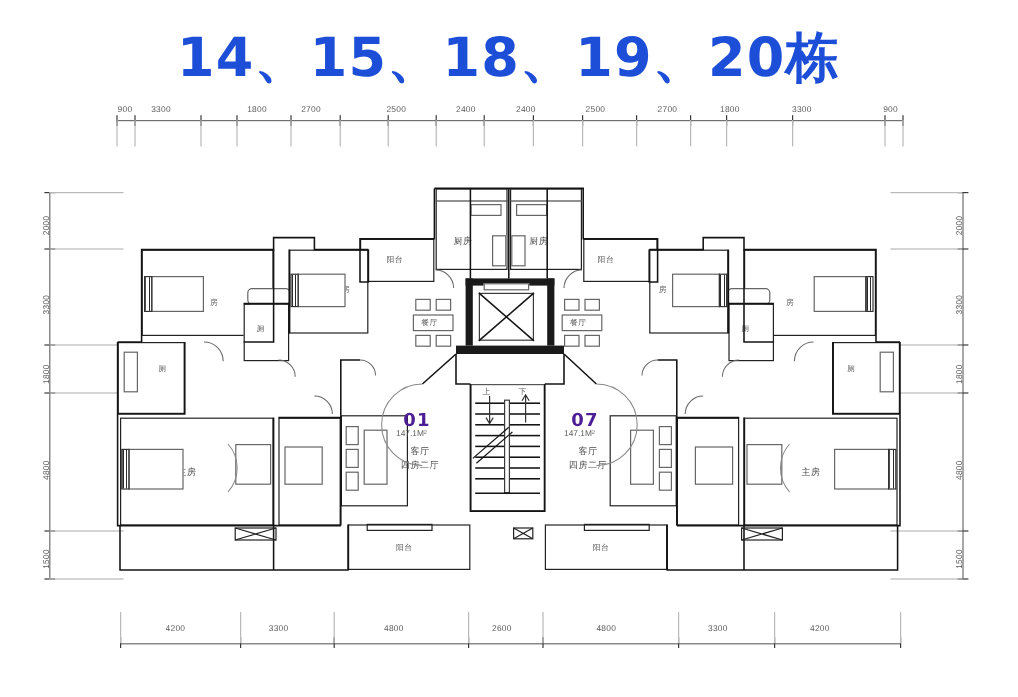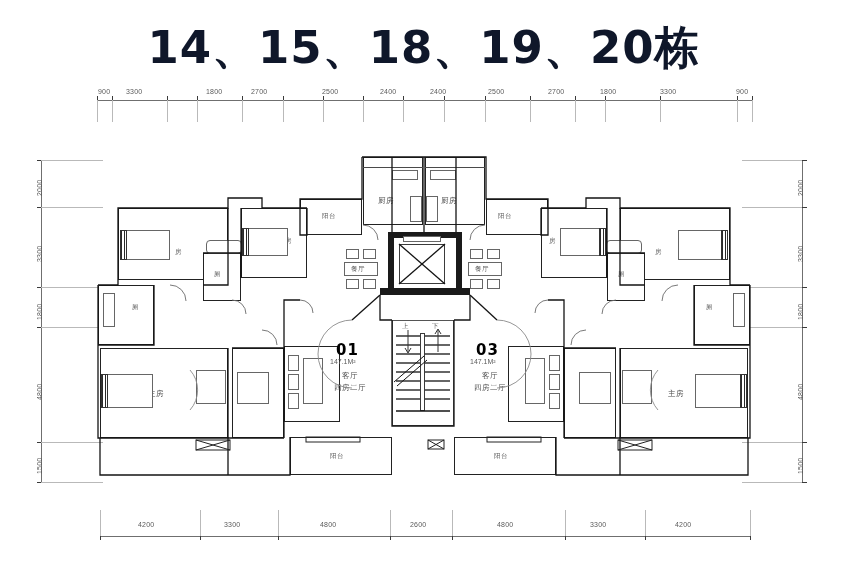--- a/index.html
+++ b/index.html
@@ -11,21 +11,21 @@
   #stage{position:absolute;left:0;top:0;width:848px;height:581px;}
 
   
   .title-sub{
     position:absolute;left:0;top:4px;width:848px;text-align:center;
     font-size:17px;font-weight:600;letter-spacing:.5px;color:#0d0d0d;
     font-family:"DejaVu Sans",sans-serif;
   }
   .title-main{
     position:absolute;left:0;top:24px;width:848px;text-align:center;
-    font-size:45px;font-weight:700;letter-spacing:1px;color:#0f172a;
+    font-size:45px;font-weight:700;letter-spacing:1px;color:#1d4ed8;
     font-family:"DejaVu Sans",sans-serif;line-height:1.05;
   }
 
   
   .dimline{position:absolute;background:#6f6f6f;}
   .dim-h{height:1px;}
   .dim-v{width:1px;}
   .tick{position:absolute;background:#3a3a3a;}
   .tick-v{width:1px;height:9px;}
   .tick-h{height:1px;width:9px;}
@@ -39,21 +39,21 @@
   .thin{position:absolute;background:#4a4a4a;}
   .room{position:absolute;border:1px solid #222;box-sizing:border-box;background:#fff;}
   .room-thin{position:absolute;border:1px solid #555;box-sizing:border-box;background:#fff;}
   .solid{position:absolute;background:#1a1a1a;}
   .lbl{
     position:absolute;font-size:7.5px;color:#4a4a4a;white-space:nowrap;
     font-family:"DejaVu Sans",sans-serif;letter-spacing:.4px;
   }
   .lbl-sm{font-size:6.5px;color:#5d5d5d;}
   .unit-no{
-    position:absolute;font-size:15px;font-weight:700;color:#000000;
+    position:absolute;font-size:15px;font-weight:700;color:#4c1d95;
     font-family:"DejaVu Sans",sans-serif;letter-spacing:1px;
   }
   .unit-area{
     position:absolute;font-size:7px;color:#5b5b5b;
     font-family:"Liberation Sans",sans-serif;
   }
   .unit-desc{
     position:absolute;font-size:7.5px;color:#4f4f4f;text-align:center;
     font-family:"DejaVu Sans",sans-serif;line-height:1.45;letter-spacing:.5px;
   }
@@ -252,21 +252,21 @@
   <div class="furn" style="left:525px;top:358px;width:20px;height:46px;"></div>
   <div class="furn" style="left:549px;top:355px;width:11px;height:16px;"></div>
   <div class="furn" style="left:549px;top:374px;width:11px;height:16px;"></div>
   <div class="furn" style="left:549px;top:393px;width:11px;height:16px;"></div>
 
   <div class="unit-no" style="left:336px;top:341px;">01</div>
   <div class="unit-area" style="left:330px;top:358px;">147.1M²</div>
   <div class="unit-desc" style="left:330px;top:371px;width:40px;">客厅</div>
   <div class="unit-desc" style="left:322px;top:383px;width:56px;">四房二厅</div>
 
-  <div class="unit-no" style="left:476px;top:341px;">03</div>
+  <div class="unit-no" style="left:476px;top:341px;">07</div>
   <div class="unit-area" style="left:470px;top:358px;">147.1M²</div>
   <div class="unit-desc" style="left:470px;top:371px;width:40px;">客厅</div>
   <div class="unit-desc" style="left:462px;top:383px;width:56px;">四房二厅</div>
 
   <div class="room" style="left:290px;top:437px;width:102px;height:38px;"></div>
   <div class="room" style="left:454px;top:437px;width:102px;height:38px;"></div>
   <div class="lbl lbl-sm" style="left:330px;top:452px;">阳台</div>
   <div class="lbl lbl-sm" style="left:494px;top:452px;">阳台</div>
 
   <div class="room" style="left:118px;top:208px;width:110px;height:72px;"></div>

